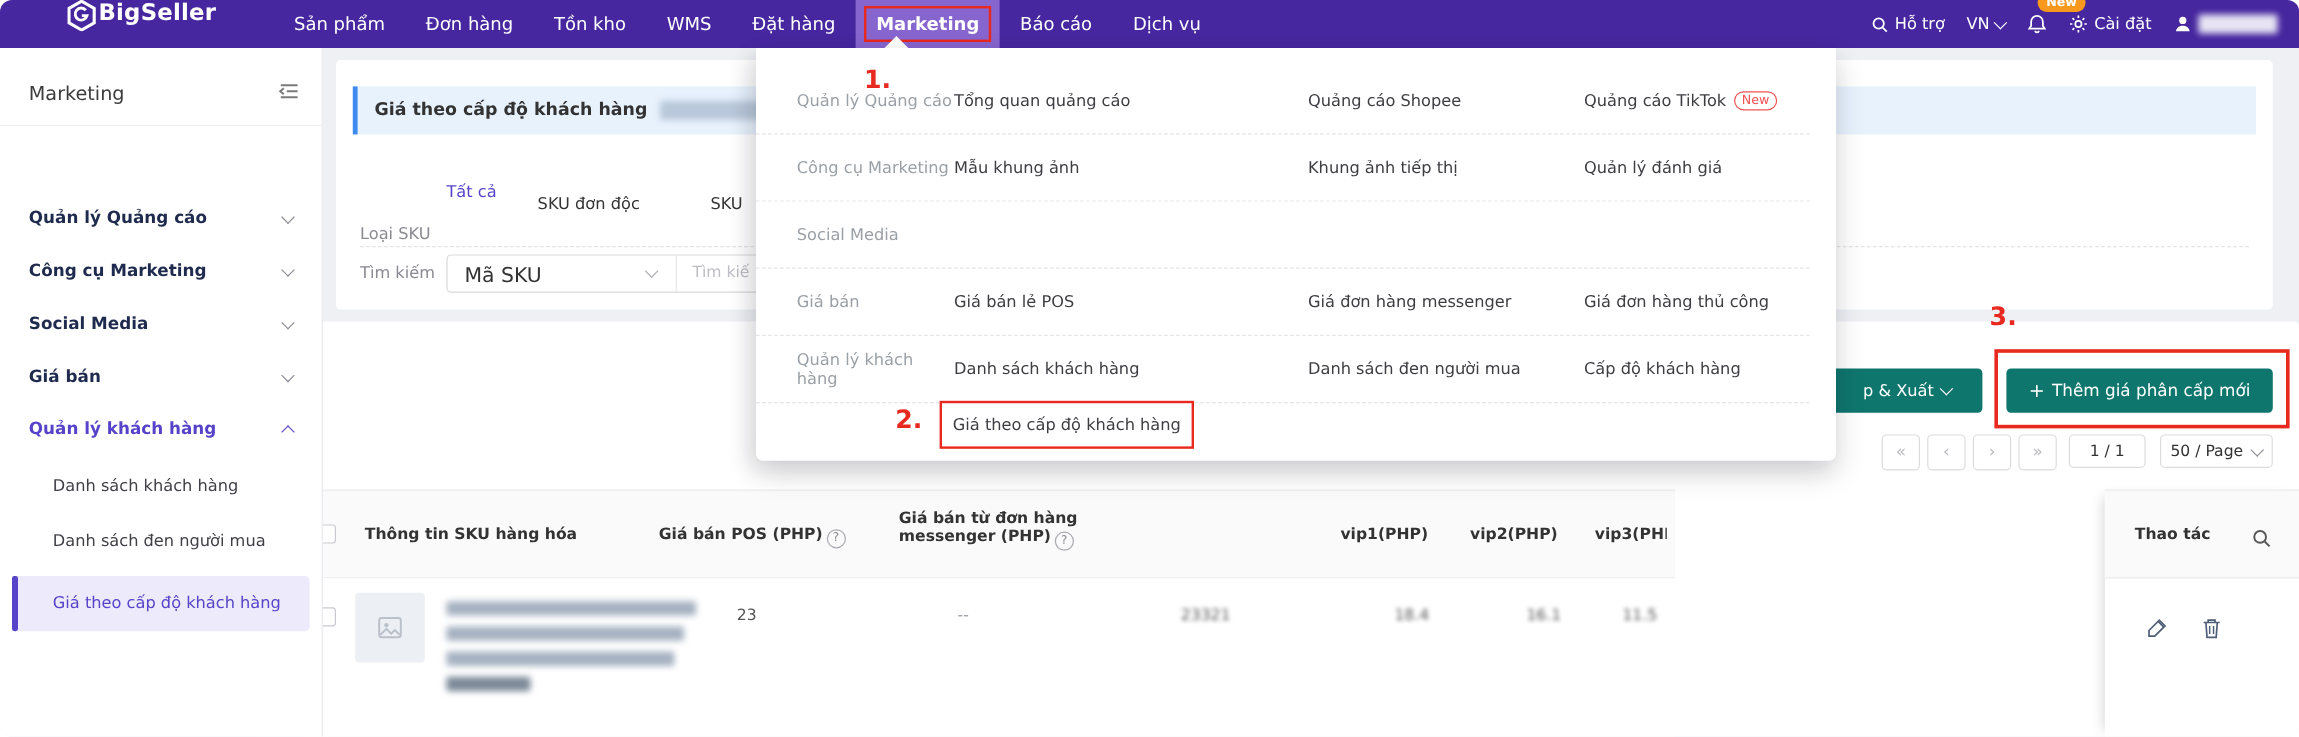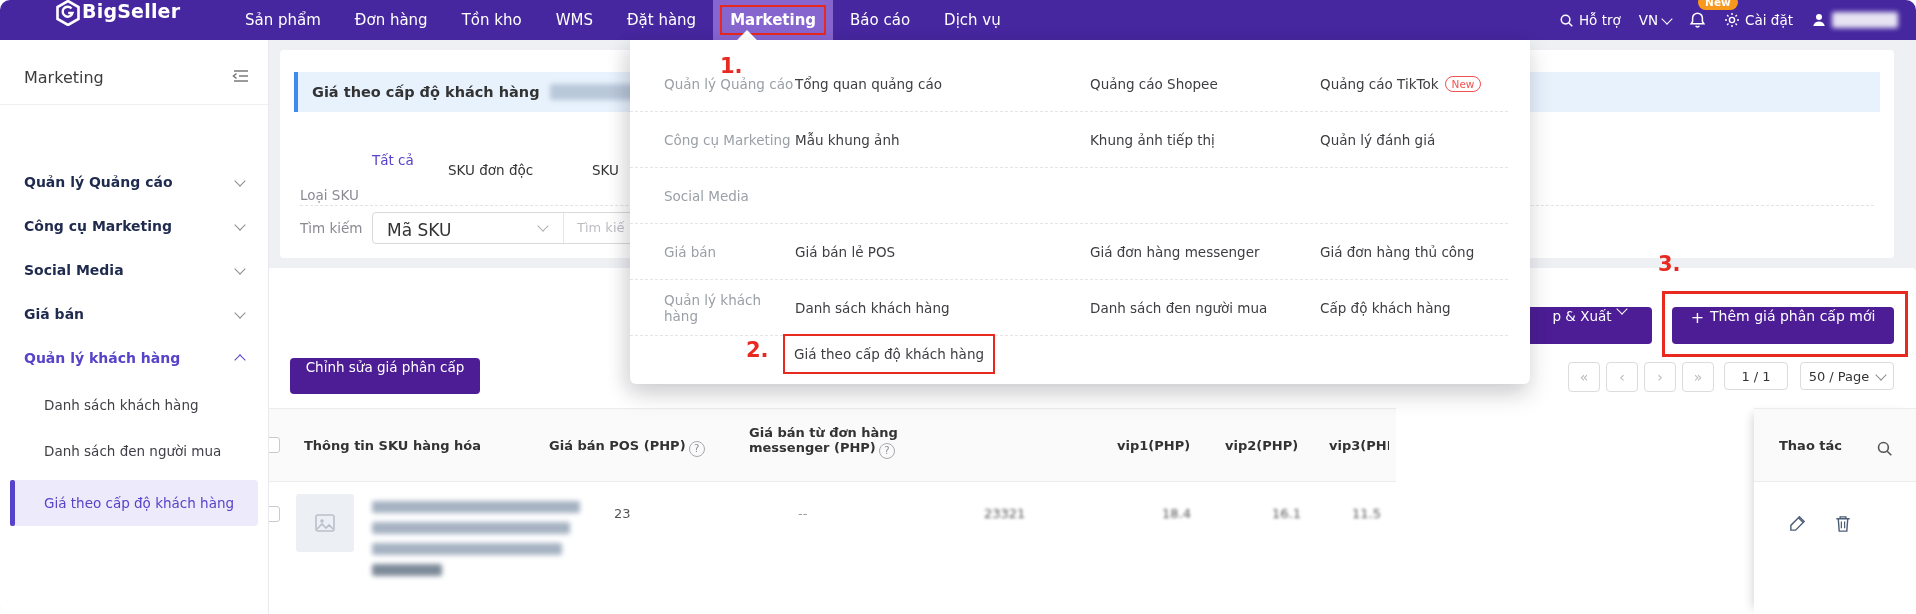--- a/index.html
+++ b/index.html
@@ -41,21 +41,21 @@
   .banner{left:294px;top:72px;width:1586px;height:40px;background:#e8f2fd;display:flex;align-items:center;z-index:1;}
   .banner-bar{position:absolute;left:0;top:0;width:4px;height:40px;background:#3e8bf0;}
   .banner-title{margin-left:18px;font-size:14.5px;font-weight:bold;color:#333;}
   .lbl{color:#8a8a92;font-size:13.5px;}
   .opt{font-size:13.5px;color:#333;cursor:pointer;}
   .opt.sel{color:#5643c9;}
   .search-box{left:372px;top:212px;width:560px;height:32px;border:1px solid #d9d9d9;border-radius:4px;background:#fff;box-sizing:border-box;}
   .search-div{position:absolute;left:190px;top:0;width:1px;height:30px;background:#e6e6e6;}
   .dashed{border-top:1px dashed #e3e3e3;height:0;}
   
-  .btn-purple{background:#4c1d95;color:#fff;border:none;border-radius:4px;font-size:13.5px;font-family:inherit;cursor:pointer;display:flex;align-items:flex-start;justify-content:center;gap:6px;}
+  .btn-purple{background:#0f766e;color:#fff;border:none;border-radius:4px;font-size:13.5px;font-family:inherit;cursor:pointer;display:flex;align-items:center;justify-content:center;gap:6px;}
   .red-note{color:#e8291f;font-weight:bold;font-size:21px;z-index:55;}
   .red-frame{border:3px solid #e8291f;z-index:54;}
   
   .pg-btn{width:30px;height:28px;border:1px solid #dcdcdc;border-radius:4px;background:#fff;color:#b9b9bf;font-size:14px;display:flex;align-items:center;justify-content:center;cursor:pointer;}
   .pg-box{height:28px;border:1px solid #dcdcdc;border-radius:4px;background:#fff;color:#333;font-size:13px;display:flex;align-items:center;justify-content:center;cursor:pointer;box-sizing:border-box;}
   
   .th{font-size:13px;font-weight:bold;color:#333;white-space:nowrap;}
   .td{font-size:13px;color:#555;white-space:nowrap;}
   .qmark{display:inline-block;width:14px;height:14px;border:1px solid #a9a9b0;border-radius:50%;color:#8d8d94;font-size:10px;line-height:14px;text-align:center;font-weight:normal;margin-left:3px;vertical-align:-2px;}
   .checkbox{width:16px;height:16px;border:1.5px solid #c9c9cf;border-radius:3px;background:#fff;box-sizing:border-box;cursor:pointer;}
@@ -214,23 +214,20 @@
   <div class="abs lbl" style="left:300px;top:220px;z-index:2;">Tìm kiếm</div>
   <div class="abs search-box" style="z-index:2;">
     <span class="abs" style="left:14px;top:7px;font-size:17px;color:#333;">Mã SKU</span>
     <span class="abs chev" style="left:166px;top:12px;color:#b0b0b6;"></span>
     <span class="search-div"></span>
     <span class="abs" style="left:204px;top:7px;font-size:13px;color:#bdbdc4;">Tìm kiế</span>
   </div>
 
   <div class="abs card" style="left:252px;top:268px;width:1664px;height:346px;border-radius:4px 4px 0 0;"></div>
 
-  <button class="abs btn-purple" style="left:290px;top:358px;width:190px;height:36px;z-index:3;">
-    <span>Chỉnh sửa giá phân cấp</span>
-  </button>
 
   <button class="abs btn-purple" style="left:1526px;top:307px;width:126px;height:37px;border-radius:0 4px 4px 0;z-index:3;">
     <span>p &amp; Xuất</span>
     <span class="chev" style="border-color:#fff;"></span>
   </button>
 
   <div class="abs red-frame" style="left:1662px;top:291px;width:240px;height:60px;"></div>
   <button class="abs btn-purple" style="left:1672px;top:307px;width:222px;height:37px;font-size:14px;z-index:3;">
     <span style="font-size:16px;">+</span>
     <span>Thêm giá phân cấp mới</span>

